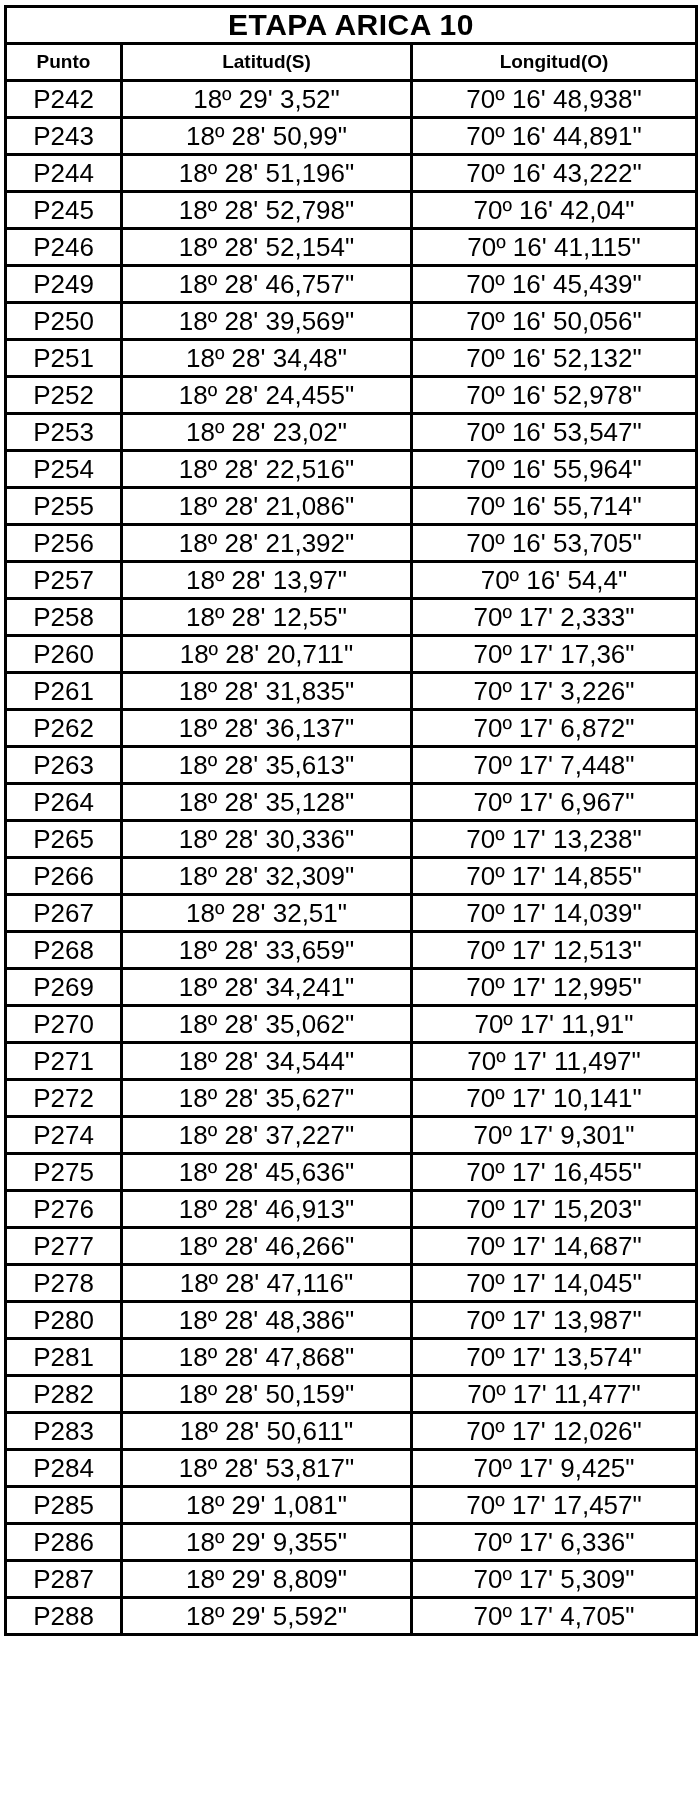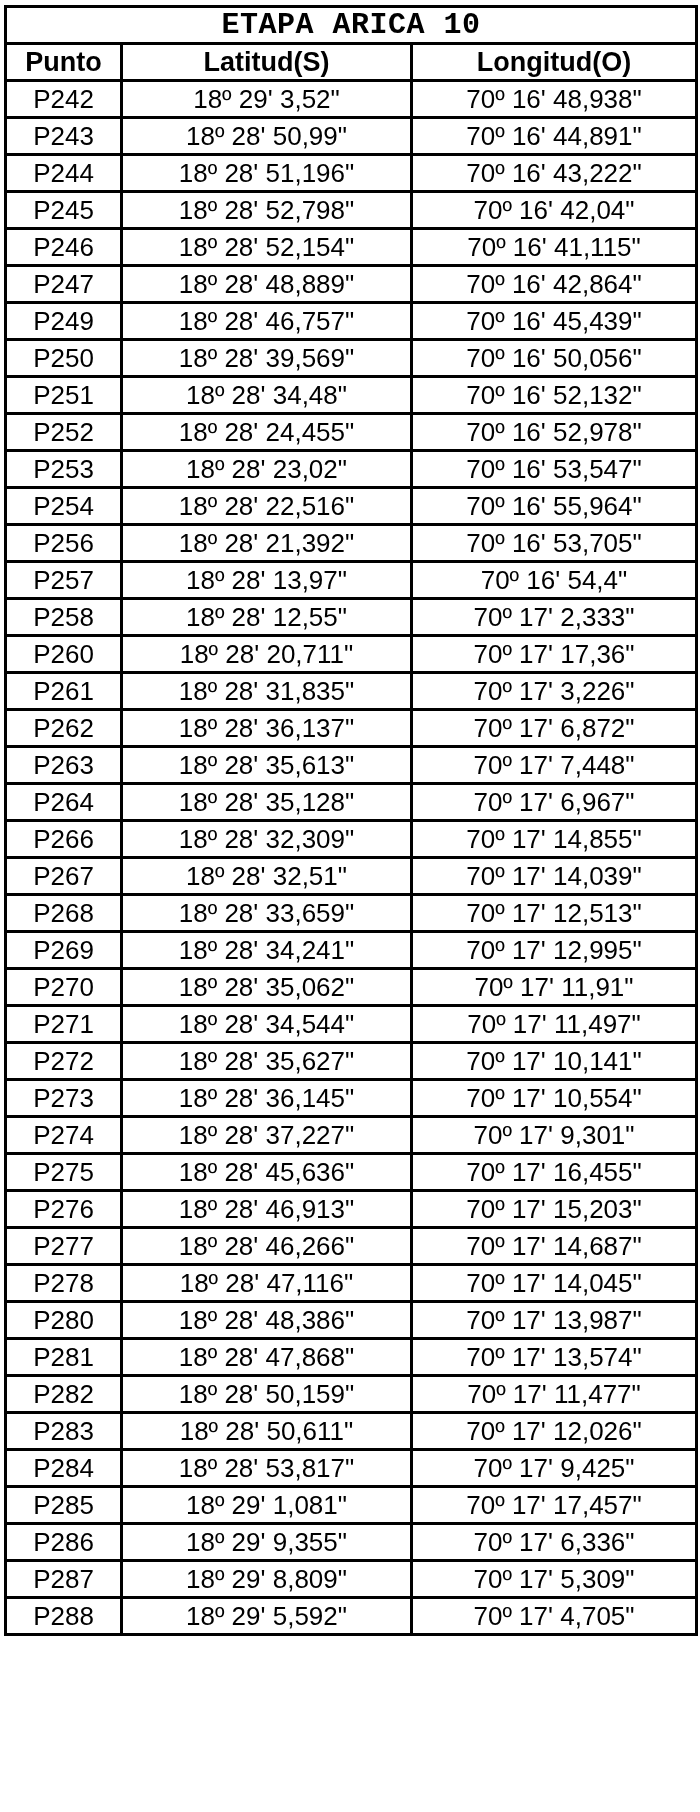--- a/index.html
+++ b/index.html
@@ -28,24 +28,23 @@
     vertical-align: middle;
     height: 34px;
     padding: 0;
     white-space: nowrap;
     overflow: hidden;
   }
   th.table-title {
     font-size: 30px;
     font-weight: bold;
     letter-spacing: 0.5px;
-    font-family: Liberation Mono, monospace;
   }
   th.col-head {
-    font-size: 27px;
+    font-size: 19px;
     font-weight: bold;
   }
   td {
     font-size: 26px;
     font-weight: normal;
   }
 </style>
 </head>
 <body>
 
@@ -85,25 +84,20 @@
         <td>P245</td>
         <td>18º 28' 52,798"</td>
         <td>70º 16' 42,04"</td>
       </tr>
       <tr>
         <td>P246</td>
         <td>18º 28' 52,154"</td>
         <td>70º 16' 41,115"</td>
       </tr>
       <tr>
-        <td>P247</td>
-        <td>18º 28' 48,889"</td>
-        <td>70º 16' 42,864"</td>
-      </tr>
-      <tr>
         <td>P249</td>
         <td>18º 28' 46,757"</td>
         <td>70º 16' 45,439"</td>
       </tr>
       <tr>
         <td>P250</td>
         <td>18º 28' 39,569"</td>
         <td>70º 16' 50,056"</td>
       </tr>
       <tr>
@@ -120,20 +114,25 @@
         <td>P253</td>
         <td>18º 28' 23,02"</td>
         <td>70º 16' 53,547"</td>
       </tr>
       <tr>
         <td>P254</td>
         <td>18º 28' 22,516"</td>
         <td>70º 16' 55,964"</td>
       </tr>
       <tr>
+        <td>P255</td>
+        <td>18º 28' 21,086"</td>
+        <td>70º 16' 55,714"</td>
+      </tr>
+      <tr>
         <td>P256</td>
         <td>18º 28' 21,392"</td>
         <td>70º 16' 53,705"</td>
       </tr>
       <tr>
         <td>P257</td>
         <td>18º 28' 13,97"</td>
         <td>70º 16' 54,4"</td>
       </tr>
       <tr>
@@ -160,20 +159,25 @@
         <td>P263</td>
         <td>18º 28' 35,613"</td>
         <td>70º 17' 7,448"</td>
       </tr>
       <tr>
         <td>P264</td>
         <td>18º 28' 35,128"</td>
         <td>70º 17' 6,967"</td>
       </tr>
       <tr>
+        <td>P265</td>
+        <td>18º 28' 30,336"</td>
+        <td>70º 17' 13,238"</td>
+      </tr>
+      <tr>
         <td>P266</td>
         <td>18º 28' 32,309"</td>
         <td>70º 17' 14,855"</td>
       </tr>
       <tr>
         <td>P267</td>
         <td>18º 28' 32,51"</td>
         <td>70º 17' 14,039"</td>
       </tr>
       <tr>
@@ -193,25 +197,20 @@
       </tr>
       <tr>
         <td>P271</td>
         <td>18º 28' 34,544"</td>
         <td>70º 17' 11,497"</td>
       </tr>
       <tr>
         <td>P272</td>
         <td>18º 28' 35,627"</td>
         <td>70º 17' 10,141"</td>
-      </tr>
-      <tr>
-        <td>P273</td>
-        <td>18º 28' 36,145"</td>
-        <td>70º 17' 10,554"</td>
       </tr>
       <tr>
         <td>P274</td>
         <td>18º 28' 37,227"</td>
         <td>70º 17' 9,301"</td>
       </tr>
       <tr>
         <td>P275</td>
         <td>18º 28' 45,636"</td>
         <td>70º 17' 16,455"</td>

